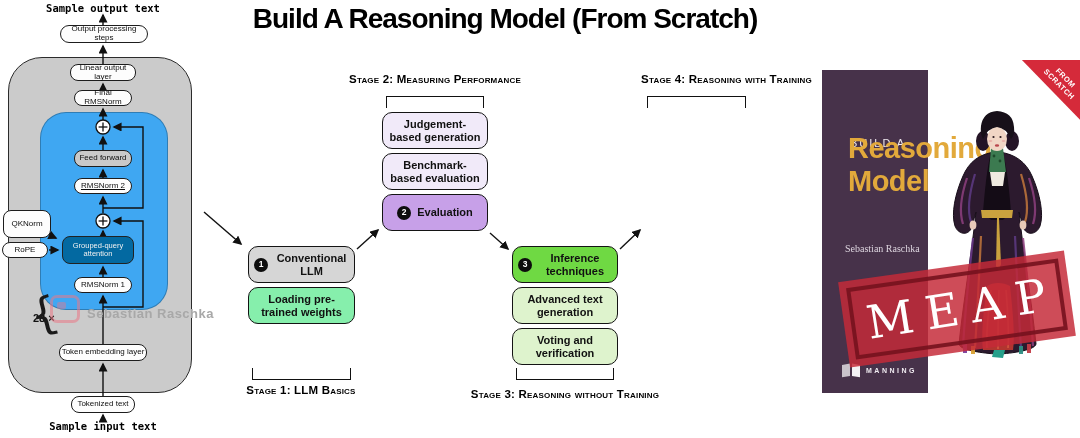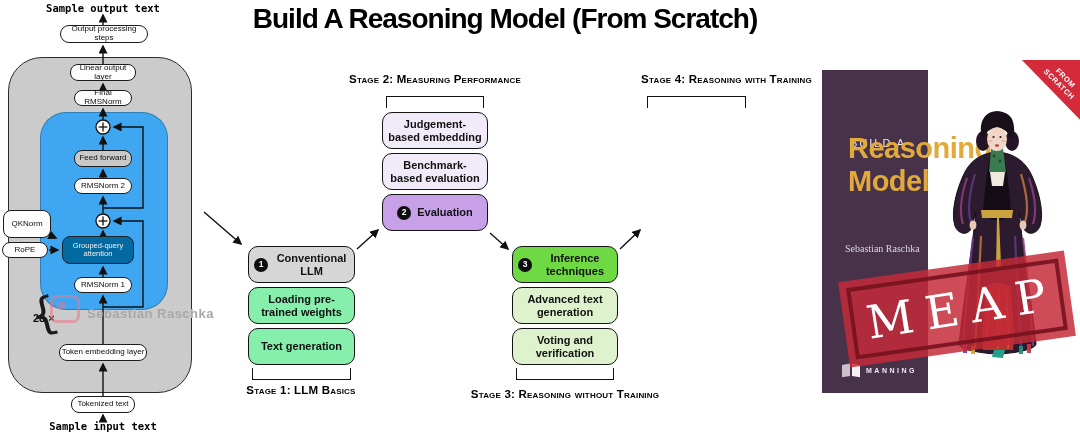--- a/index.html
+++ b/index.html
@@ -128,21 +128,21 @@
       <line x1="98.6" y1="221" x2="107.4" y2="221"></line>
         <line x1="103" y1="216.6" x2="103" y2="225.4"></line>
     </g>
   </svg>
 
   <div class="mono" style="left:23px;top:2px;width:160px;">Sample output text</div>
   <div class="abox" style="left:60px;top:25px;width:88px;height:18px;border-radius:9px;">Output processing steps</div>
   <div class="abox" style="left:70px;top:64px;width:66px;height:17px;">Linear output layer</div>
   <div class="abox" style="left:74px;top:90px;width:58px;height:16px;">Final RMSNorm</div>
   <div class="abox gray" style="left:74px;top:150px;width:58px;height:17px;">Feed forward</div>
-  <div class="abox" style="left:74px;top:178px;width:58px;height:16px;">RMSNorm 2</div>
+  <div class="abox" style="left:74px;top:178px;width:58px;height:16px;text-decoration:underline;">RMSNorm 2</div>
   <div class="abox dark" style="left:62px;top:236px;width:72px;height:28px;">Grouped-query attention</div>
   <div class="abox" style="left:74px;top:277px;width:58px;height:16px;">RMSNorm 1</div>
   <div class="abox" style="left:3px;top:210px;width:48px;height:28px;">QKNorm</div>
   <div class="abox" style="left:2px;top:242px;width:46px;height:16px;">RoPE</div>
   <div class="abox" style="left:59px;top:344px;width:88px;height:17px;">Token embedding layer</div>
   <div class="abox" style="left:71px;top:396px;width:64px;height:17px;">Tokenized text</div>
   <div class="mono" style="left:23px;top:420px;width:160px;">Sample input text</div>
   <div class="repeat-label" style="left:10px;top:312px;">28 ×</div>
   <div class="brace" style="left:30px;top:288px;">{</div>
   <div class="wm-logo"></div>
@@ -157,25 +157,24 @@
   <div class="bracket top" style="left:386px;top:96px;width:98px;"></div>
   <div class="bracket bottom" style="left:516px;top:368px;width:98px;"></div>
   <div class="bracket top" style="left:647px;top:96px;width:99px;"></div>
 
   <div class="fcol" style="left:248px;top:246px;width:107px;">
     <div class="fbox head c-s1h">
       <span class="badge">1</span>
       <span>Conventional LLM</span>
     </div>
     <div class="fbox c-s1">Loading pre-trained weights</div>
-    <div class="fbox c-s1">Text generation</div>
   </div>
 
   <div class="fcol" style="left:382px;top:112px;width:106px;">
-    <div class="fbox c-s2">Judgement-based embedding</div>
+    <div class="fbox c-s2">Judgement-based generation</div>
     <div class="fbox c-s2">Benchmark-based evaluation</div>
     <div class="fbox head c-s2h">
       <span class="badge">2</span>
       <span>Evaluation</span>
     </div>
   </div>
 
   <div class="fcol" style="left:512px;top:246px;width:106px;">
     <div class="fbox head c-s3h">
       <span class="badge">3</span>

